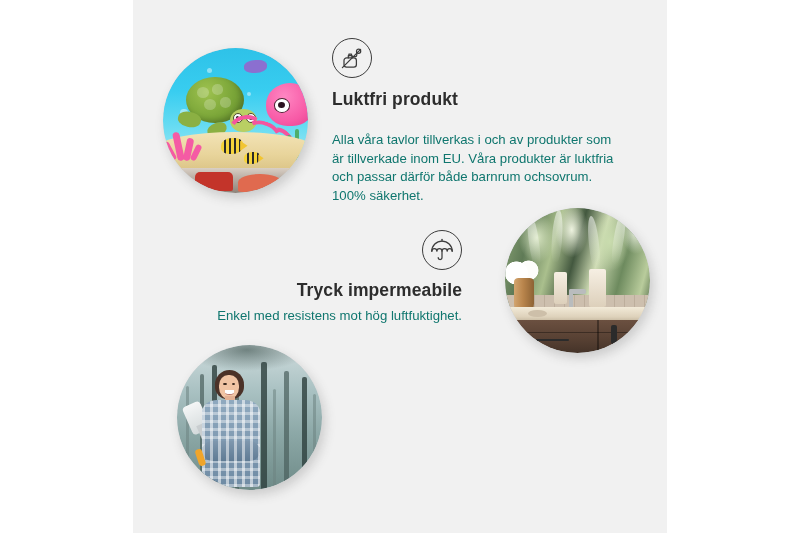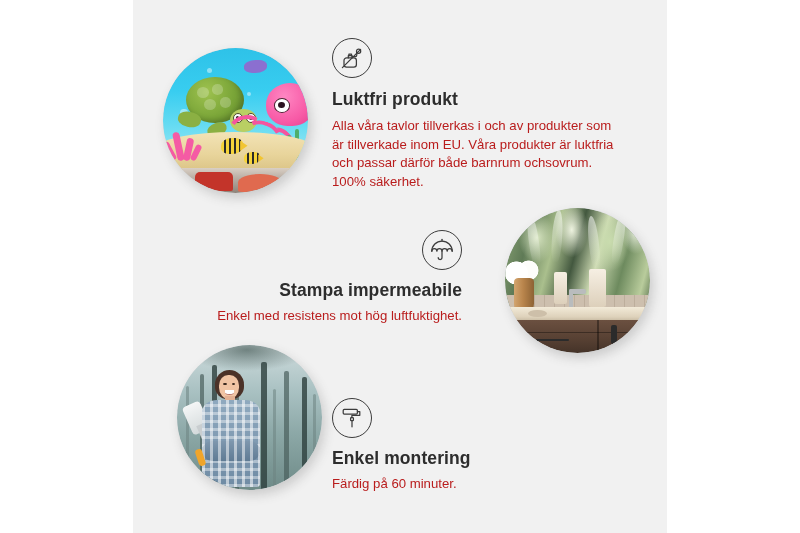--- a/index.html
+++ b/index.html
@@ -272,29 +272,29 @@
   .feat-title {
     font-size: 17.5px;
     font-weight: bold;
     color: #2d2d2d;
     margin: 0;
     line-height: 1.25;
     letter-spacing: 0.1px;
   }
   .feat-body {
     font-size: 13.2px;
-    color: #b91c1c;
+    color: #0f766e;
     margin: 0;
     line-height: 1.42;
   }
 
   
   #feat-1 { left: 332px; top: 38px; width: 290px; text-align: left; }
   #feat-1 .feat-icon { margin-bottom: 11px; }
-  #feat-1 .feat-title { margin-bottom: 6px; }
+  #feat-1 .feat-title { margin-bottom: 20px; }
 
   
   #feat-2 { left: 170px; top: 230px; width: 292px; text-align: right; }
   #feat-2 .icon-wrap { display:flex; justify-content:flex-end; margin-bottom: 10px; }
   #feat-2 .feat-title { margin-bottom: 5px; }
 
   
   #feat-3 { left: 332px; top: 398px; width: 280px; text-align: left; }
   #feat-3 .feat-icon { margin-bottom: 10px; }
   #feat-3 .feat-title { margin-bottom: 5px; }
@@ -436,30 +436,18 @@
     <div class="icon-wrap">
       <div class="feat-icon">
         <svg class="glyph" width="26" height="26" viewBox="0 0 26 26" fill="none" stroke="#3c3c3c" stroke-width="1.25" stroke-linecap="round" stroke-linejoin="round">
           <path d="M2.8 14.2c0-5.6 4.6-10.1 10.2-10.1s10.2 4.5 10.2 10.1"></path>
           <path d="M2.8 14.2c0-1.5 1.1-2.7 2.5-2.7s2.6 1.2 2.6 2.7c0-1.5 1.1-2.7 2.6-2.7s2.5 1.2 2.5 2.7c0-1.5 1.2-2.7 2.6-2.7s2.6 1.2 2.6 2.7c0-1.5 1.1-2.7 2.5-2.7s2.5 1.2 2.5 2.7"></path>
           <path d="M13 4.1V2.3"></path>
           <path d="M13 14.2v6.4a1.9 1.9 0 0 1-3.8 0"></path>
         </svg>
       </div>
     </div>
-    <div class="feat-title">Stampa impermeabile</div>
+    <div class="feat-title">Tryck impermeabile</div>
     <div class="feat-body">Enkel med resistens mot hög luftfuktighet.</div>
   </div>
 
-  <div class="feat-text" id="feat-3">
-    <div class="feat-icon">
-      <svg class="glyph" width="26" height="26" viewBox="0 0 26 26" fill="none" stroke="#3c3c3c" stroke-width="1.25" stroke-linecap="round" stroke-linejoin="round">
-        <rect x="4.2" y="4.4" width="14.2" height="4.6" rx="1.1"></rect>
-        <path d="M18.4 6.7h2.4v3.6h-7.9v2.2"></path>
-        <rect x="11.6" y="12.5" width="2.8" height="3.1" rx="0.7"></rect>
-        <path d="M13 15.6v6.2"></path>
-      </svg>
-    </div>
-    <div class="feat-title">Enkel montering</div>
-    <div class="feat-body">Färdig på 60 minuter.</div>
-  </div>
 
 </div>
 
 </body></html>

